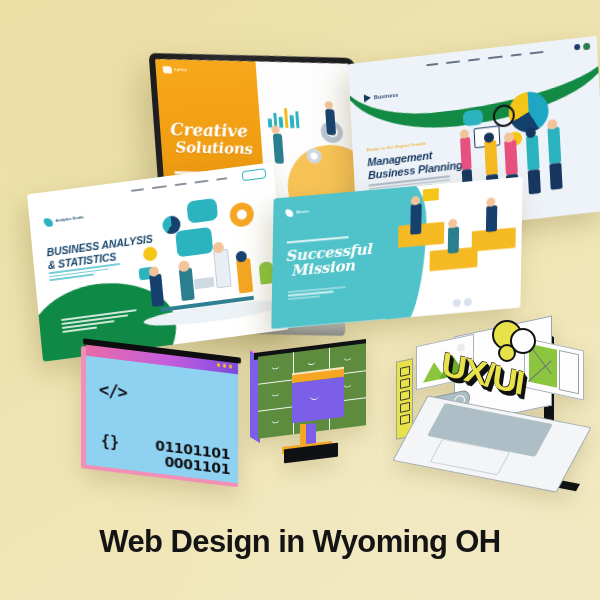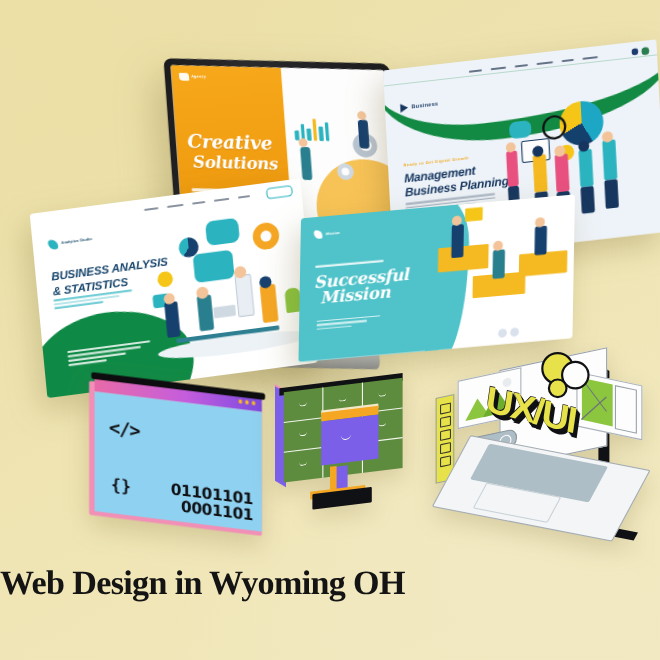--- a/index.html
+++ b/index.html
@@ -239,23 +239,23 @@
   .lp-gear3{position:absolute;left:106px;top:22px;width:14px;height:14px;border-radius:50%;
             background:#e8e24a;border:2px solid #101114;}
   .uxui{position:absolute;left:50px;top:34px;font-size:34px;font-weight:900;color:#e8e24a;
         font-family:"Liberation Sans",sans-serif;letter-spacing:-2px;line-height:1;
         transform:skewY(14deg) skewX(-8deg);
         text-shadow:2px 2px 0 #101114,3px 3px 0 #101114,4px 4px 0 #101114,
                     1px 1px 0 #101114,-0.6px -0.6px 0 #101114;}
 
   
   .page-title{
-    position:absolute;left:0;right:0;top:512px;
+    position:absolute;left:0;right:0;top:524px;text-align:center;
     font-size:31px;font-weight:800;color:#141414;letter-spacing:-.6px;
-    font-family:Liberation Serif, serif;
+    font-family:Liberation Sans, sans-serif;
   }
 </style>
 </head>
 <body>
 
 <div class="stage">
 
   <div class="abs monitor">
     <div class="mon-bezel">
       <div class="mon-screen">

